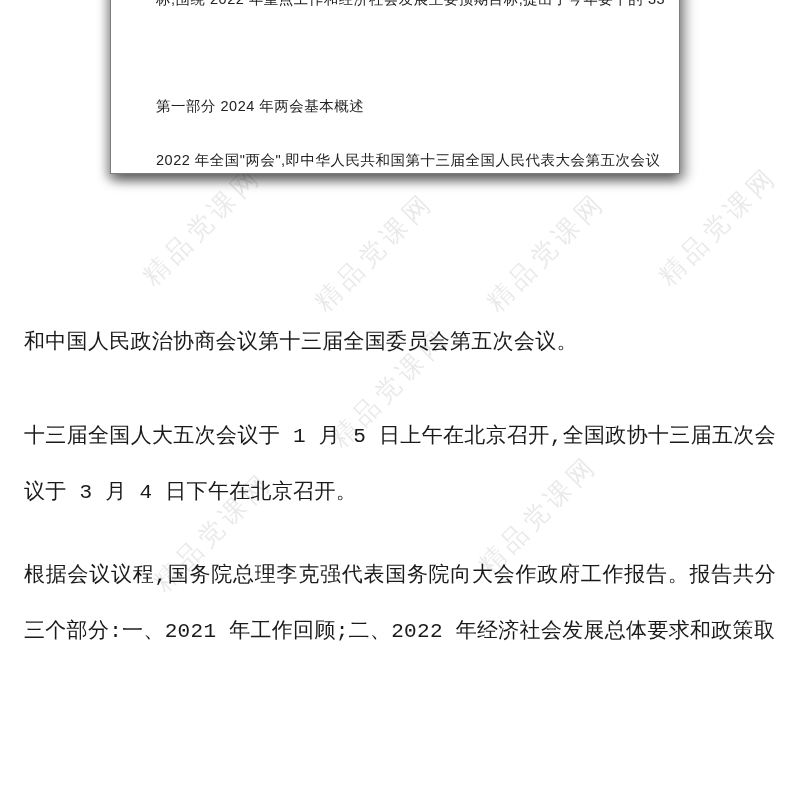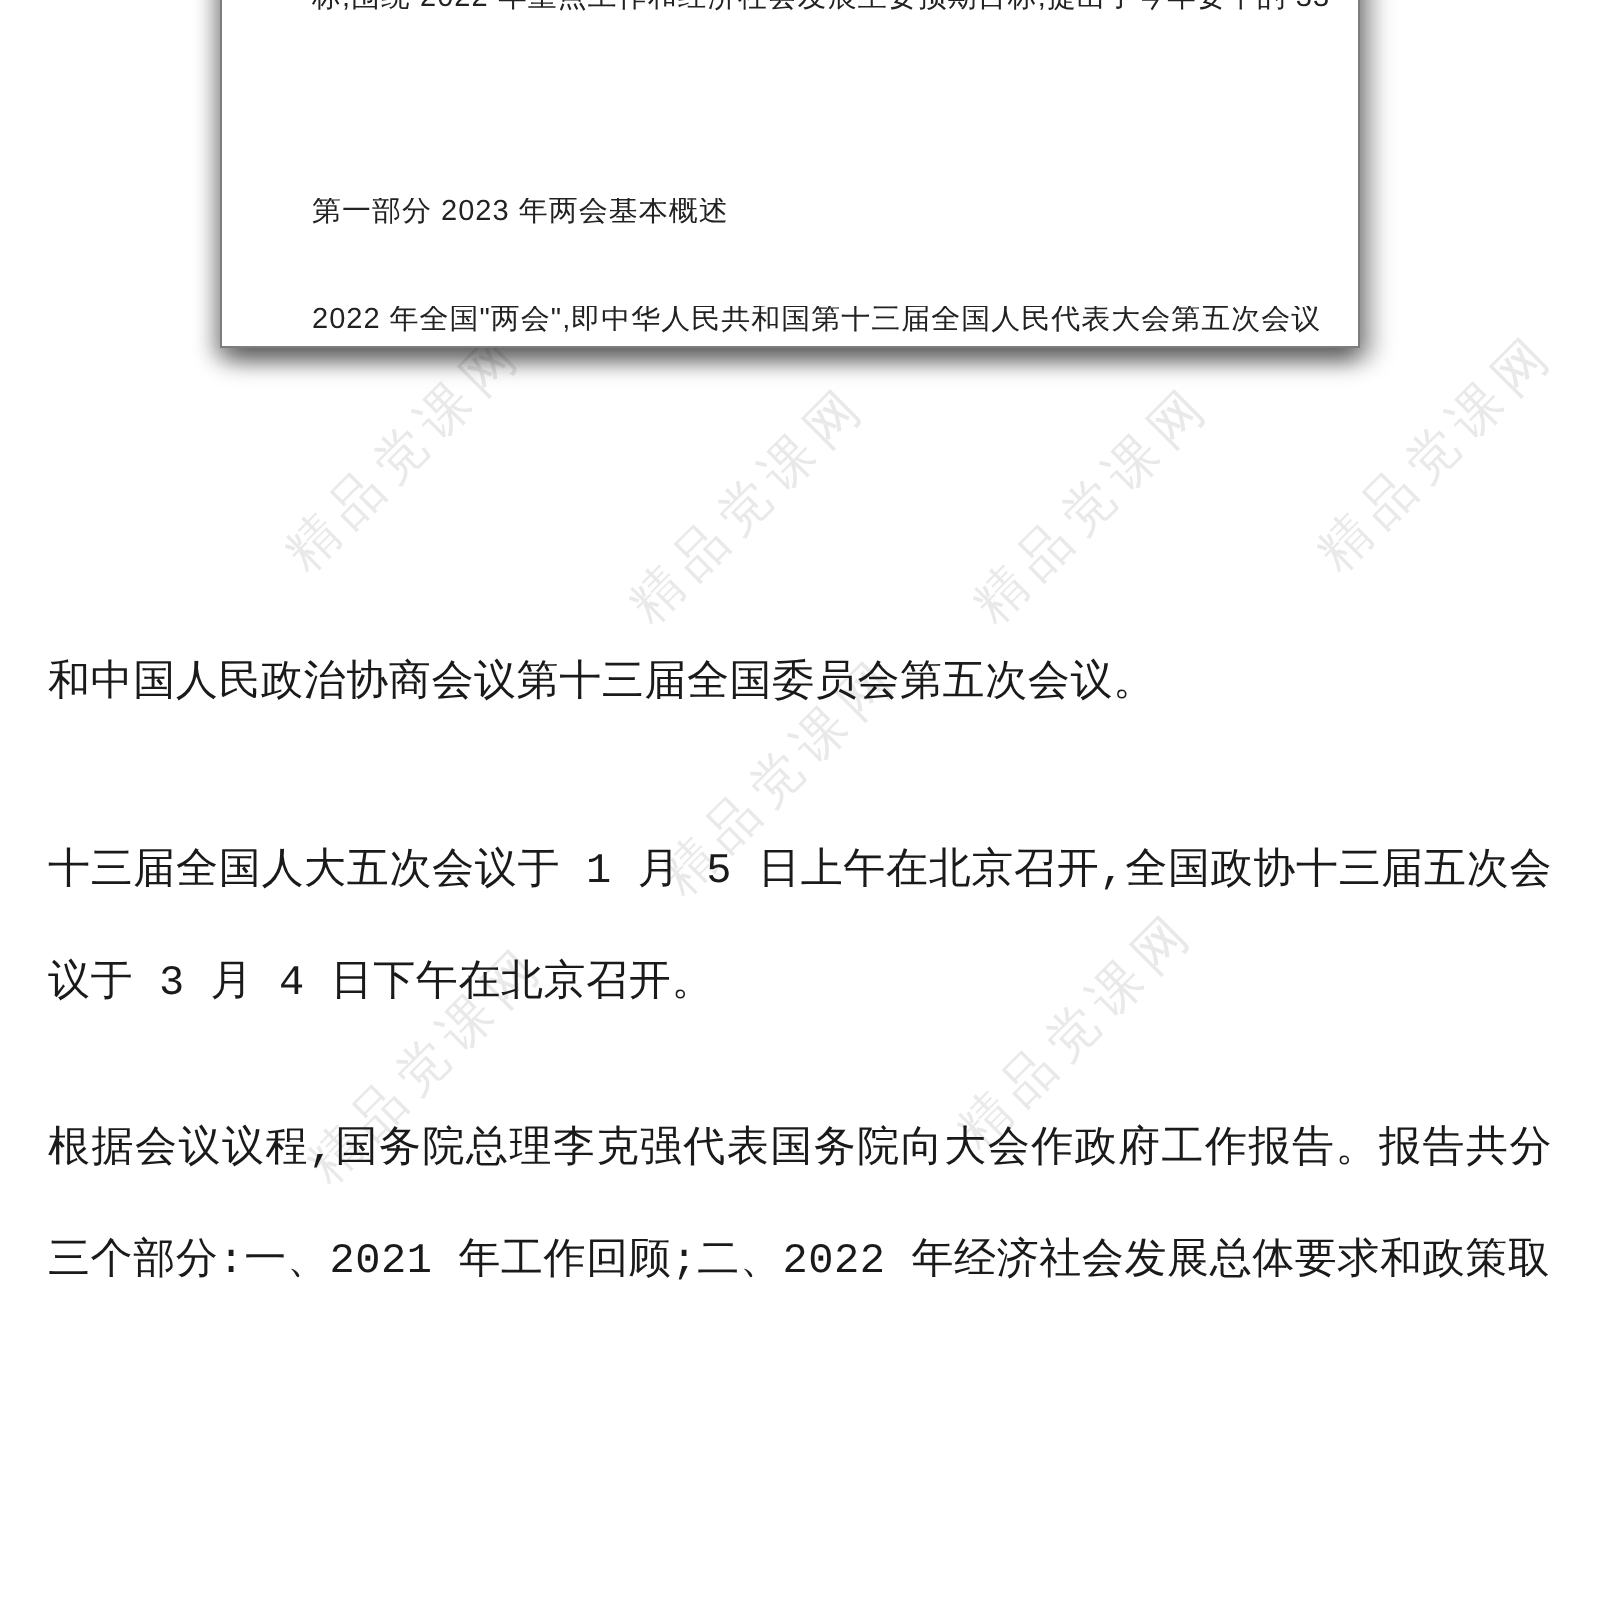--- a/index.html
+++ b/index.html
@@ -89,21 +89,21 @@
   <div class="wm" style="left:202px; top:226px;">精品党课网</div>
   <div class="wm" style="left:374px; top:252px;">精品党课网</div>
   <div class="wm" style="left:546px; top:252px;">精品党课网</div>
   <div class="wm" style="left:718px; top:226px;">精品党课网</div>
   <div class="wm" style="left:390px; top:388px;">精品党课网</div>
   <div class="wm" style="left:213px; top:532px;">精品党课网</div>
   <div class="wm" style="left:538px; top:515px;">精品党课网</div>
 
   <div class="page-card">
     <div class="pline pline-0">标,围绕 2022 年重点工作和经济社会发展主要预期目标,提出了今年要干的 33 件大事。</div>
-    <div class="pline pline-2">第一部分  2023 年两会基本概述</div>
+    <div class="pline pline-2">第一部分  2024 年两会基本概述</div>
     <div class="pline pline-3">2022 年全国"两会",即中华人民共和国第十三届全国人民代表大会第五次会议</div>
   </div>
 
   <div class="doc-body">
     <p class="first">和中国人民政治协商会议第十三届全国委员会第五次会议。</p>
     <p>十三届全国人大五次会议于 1 月 5 日上午在北京召开,全国政协十三届五次会议于 3 月 4 日下午在北京召开。</p>
     <p>根据会议议程,国务院总理李克强代表国务院向大会作政府工作报告。报告共分三个部分:一、2021 年工作回顾;二、2022 年经济社会发展总体要求和政策取</p>
   </div>
 
 </div>

